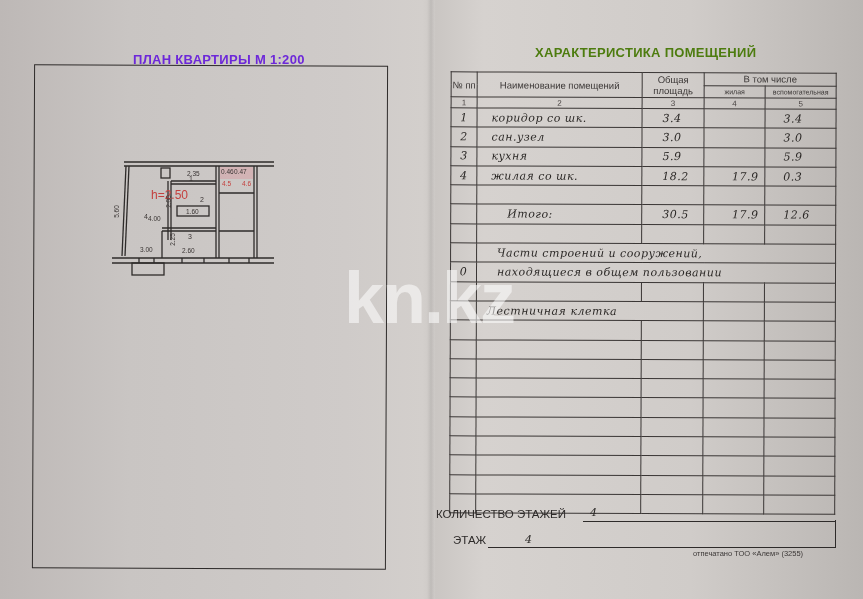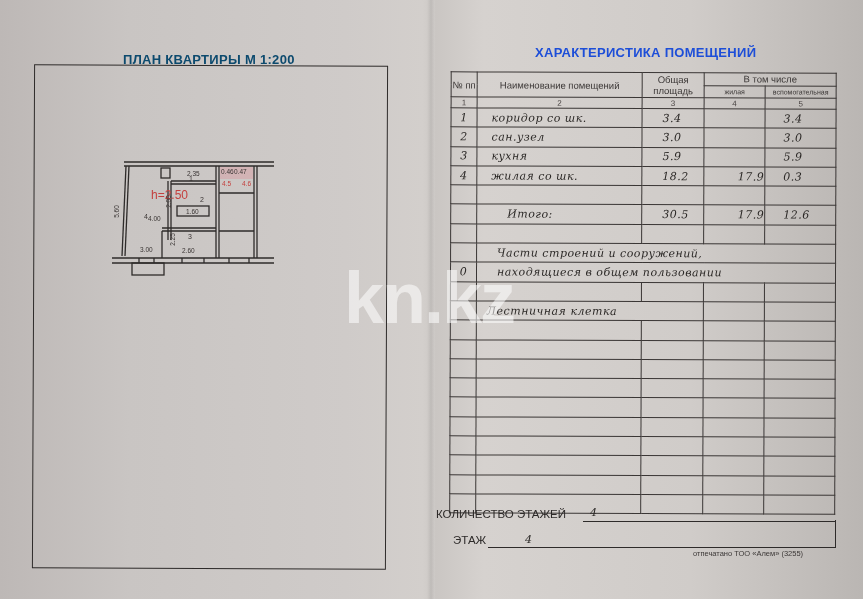--- a/index.html
+++ b/index.html
@@ -4,41 +4,41 @@
 <style>
   html, body { margin:0; padding:0; }
   body {
     width:863px; height:599px; position:relative; overflow:hidden;
     background: linear-gradient(90deg, #bdb8b6 0%, #c9c5c3 15%, #cfcbc9 40%, #d3cfcc 49%, #cac6c3 50.5%, #d6d2cf 56%, #d0ccc9 80%, #bab6b3 100%);
     font-family: "Liberation Sans", sans-serif;
     color:#2a2726;
   }
   .page-shadow { position:absolute; left:427px; top:0; width:8px; height:599px;
     background: linear-gradient(90deg, rgba(0,0,0,0) 0%, rgba(0,0,0,0.07) 50%, rgba(255,255,255,0.08) 100%); }
-  .left-title { position:absolute; left:123px; top:52px; font-size:13px; font-weight:bold; letter-spacing:0.3px; color:#0c4a6e; }
+  .left-title { position:absolute; left:133px; top:52px; font-size:13px; font-weight:bold; letter-spacing:0.3px; color:#6d28d9; }
   .plan-frame { position:absolute; left:33px; top:65px; width:352px; height:502px;
     border:1.5px solid #2e2b2a; transform: rotate(0.25deg); }
   .floorplan { position:absolute; left:104px; top:158px; width:180px; height:120px; }
   .floorplan svg { width:180px; height:120px; }
   .fp-label { position:absolute; font-size:6.5px; color:#3a3534; font-family:"Liberation Sans", sans-serif; }
   .fp-red { color:#c4403e; }
 
-  .right-title { position:absolute; left:535px; top:45px; font-size:13px; font-weight:bold; letter-spacing:0.3px; color:#1d4ed8; }
+  .right-title { position:absolute; left:535px; top:45px; font-size:13px; font-weight:bold; letter-spacing:0.3px; color:#4d7c0f; }
   .table-wrap { position:absolute; left:450px; top:72px; width:385px; height:410px; transform: rotate(0.2deg); }
   table.rooms { border-collapse:collapse; width:385px; table-layout:fixed; }
   table.rooms td, table.rooms th { border:1px solid #3a3635; padding:0; font-weight:normal; overflow:hidden; white-space:nowrap; }
   table.rooms th { font-size:9.5px; color:#3b3736; line-height:11px; text-align:center; }
   th.small { font-size:7px !important; }
   tr.colnum td { font-size:8px; text-align:center; height:10px; color:#4a4544; }
   tr.row td { height:18.3px; font-size:11px; }
   .hw { font-family:"DejaVu Serif", serif; font-style:italic; color:#2b2826; letter-spacing:0.5px; }
   td.num { text-align:center; }
   td.name { padding-left:14px !important; }
   td.val { text-align:left; padding-left:20px !important; }
-  td.val4 { text-align:right; padding-left:22px !important; }
+  td.val4 { text-align:center; padding-left:22px !important; }
   td.val5 { text-align:left; padding-left:18px !important; }
   td.total-label { padding-left:30px !important;font-style:italic; }
   td.span-note { padding-left:20px !important; font-size:11.5px; }
 
   .footer-floors { position:absolute; left:436px; top:508px; font-size:11.5px; color:#2d2a29; }
   .footer-floor { position:absolute; left:453px; top:534px; font-size:11.5px; color:#2d2a29; }
   .underline1 { position:absolute; left:583px; top:521px; width:253px; border-bottom:1.2px solid #2e2b2a; }
   .underline2 { position:absolute; left:488px; top:547px; width:348px; border-bottom:1.2px solid #2e2b2a; }
   .vline-right { position:absolute; left:835px; top:520px; height:28px; border-left:1.5px solid #2e2b2a; }
   .hw-value { position:absolute; font-family:"DejaVu Serif", serif; font-style:italic; font-size:11px; color:#2b2826; }

